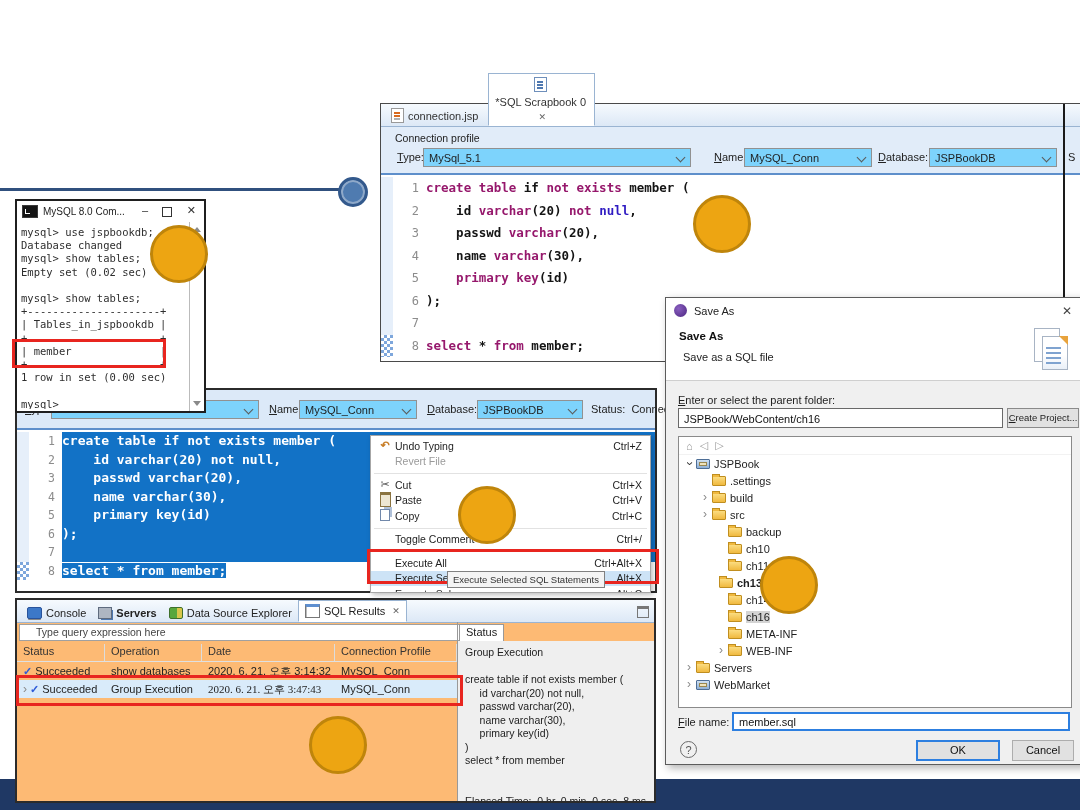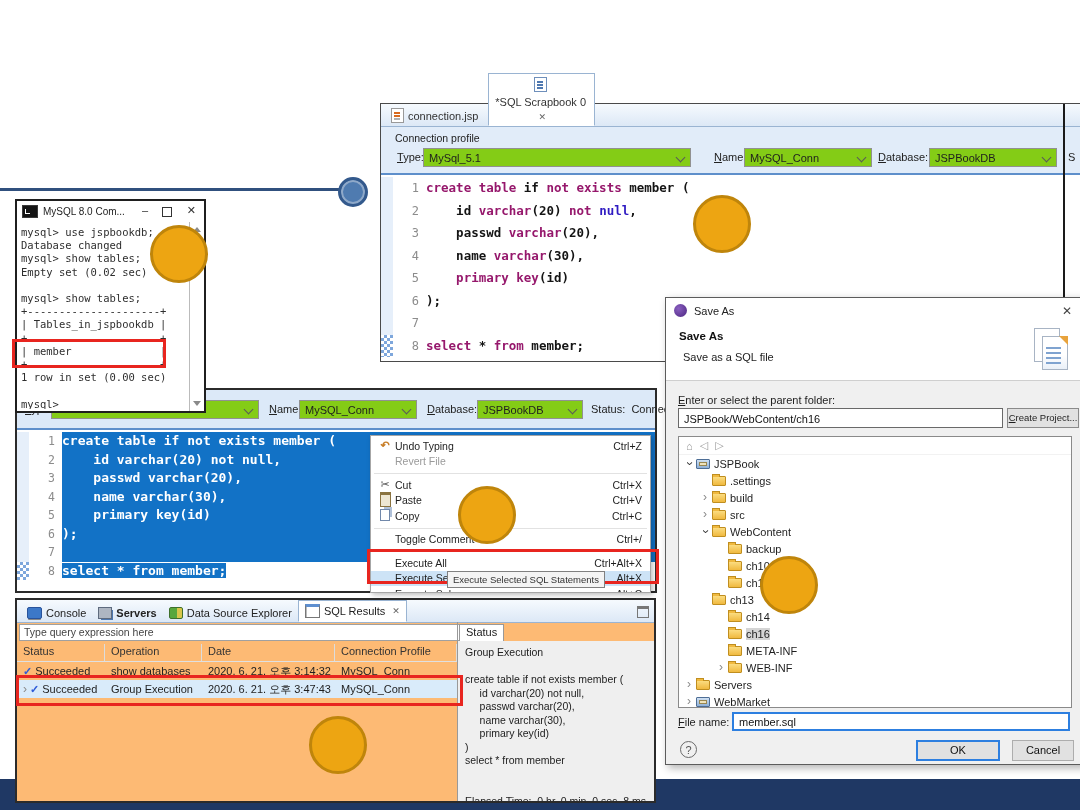--- a/index.html
+++ b/index.html
@@ -10,21 +10,21 @@
   #bottom-bar{left:0;top:779px;width:1080px;height:31px;background:#1F3864;z-index:0;}
   #callout-line{left:0;top:188px;width:340px;height:3px;background:#30507E;z-index:1;}
   #callout-dot{left:338px;top:177px;width:24px;height:24px;border-radius:50%;background:#4F7BB0;border:3px solid #33598C;box-shadow:0 0 0 2px #8FA9C9 inset;z-index:1;}
   .dot{width:52px;height:52px;border-radius:50%;background:#EDA512;border:3px solid #BF850B;z-index:9;}
   .redrect{border:3px solid #E8251F;z-index:7;}
 
   
   .lbl{font-size:11px;color:#222;}
   .mn{display:inline-block;}
   .mn::first-letter{text-decoration:underline;}
-  .combo{position:absolute;height:19px;background:#84cc16;border:1px solid #919191;font-size:11px;color:#1e1e1e;line-height:19px;padding-left:5px;box-sizing:border-box;}
+  .combo{position:absolute;height:19px;background:#7dd3fc;border:1px solid #919191;font-size:11px;color:#1e1e1e;line-height:19px;padding-left:5px;box-sizing:border-box;}
   .combo .car{position:absolute;right:6px;top:5px;width:6px;height:6px;border-right:1.6px solid #5a5a5a;border-bottom:1.6px solid #5a5a5a;transform:rotate(45deg);}
   .tabbar{position:absolute;left:0;top:0;right:0;height:23px;background:linear-gradient(#F6FAFE,#DCE8F6);border-bottom:1px solid #9AB4D2;display:flex;align-items:flex-end;padding-left:4px;box-sizing:border-box;}
   .etab{display:flex;align-items:center;gap:4px;font-size:11px;color:#333;padding:3px 8px 3px 6px;margin-right:2px;white-space:nowrap;}
   .etab.active{background:#fff;border:1px solid #9AB4D2;border-bottom:1px solid #fff;flex-direction:column;}
   .tabx{font-size:9px;color:#666;margin-left:3px;}
 
   
   .editor{position:absolute;left:0;right:0;bottom:0;overflow:hidden;background:#fff;font-family:"DejaVu Sans Mono",monospace;font-weight:bold;}
   .cl{display:flex;white-space:pre;}
   .ruler{width:12px;flex:none;background:#E6EFFA;}
@@ -88,21 +88,21 @@
   
   #results{left:15px;top:598px;width:641px;height:205px;border:2px solid #2b2b2b;background:#fdba74;z-index:3;box-sizing:border-box;}
   .rtab{display:flex;align-items:center;gap:4px;font-size:11px;color:#222;padding:3px 6px;white-space:nowrap;}
   .rtab.bold{font-weight:bold;}
   .rtab.active{background:#fff;border:1px solid #9AB4D2;border-bottom:1px solid #fff;}
   .ic-console{width:13px;height:10px;background:#3C78C8;border:1px solid #29539B;border-radius:2px;box-shadow:0 2px 0 -1px #888;}
   .ic-servers{width:12px;height:10px;background:#AEB6C2;border:1px solid #5E6B7E;box-shadow:2px 2px 0 -1px #4E78B0;}
   .ic-dse{width:12px;height:10px;background:linear-gradient(90deg,#58A73C 60%,#D8C64A 60%);border:1px solid #3E702B;border-radius:2px;}
   .ic-sqlres{width:13px;height:10px;background:#fff;border:1px solid #777;border-top:3px solid #5E8FD0;box-shadow:inset 4px 0 0 -3px #bbb;}
   .ic-max{position:absolute;right:5px;top:6px;width:10px;height:8px;border:1px solid #777;border-top:3px solid #777;}
-  #filterbox{position:absolute;left:2px;top:24px;width:436px;height:15px;border:1px solid #A0A0A0;font-size:10.5px;color:#444;line-height:15px;padding-left:4px;background:#fff;}
+  #filterbox{position:absolute;left:2px;top:24px;width:436px;height:15px;border:1px solid #A0A0A0;font-size:10.5px;color:#444;line-height:15px;padding-left:16px;background:#fff;}
   #res-divider{position:absolute;left:440px;top:22px;bottom:0;width:1px;background:#999;}
   #res-header{position:absolute;left:0;top:44px;width:440px;height:17px;border-bottom:1px solid #E0E0E0;display:flex;font-size:11px;color:#333;}
   .hcell{border-right:1px solid #DCDCDC;padding:1px 0 0 6px;box-sizing:border-box;}
   .trow{position:absolute;left:0;width:440px;height:18px;display:flex;font-size:11px;color:#1e1e1e;align-items:center;}
   .trow.selrow{background:#D9EBFA;}
   .tcell{padding-left:6px;box-sizing:border-box;white-space:nowrap;overflow:hidden;display:flex;align-items:center;gap:3px;}
   .chk{color:#2E5BD8;font-weight:bold;}
   .rexp{color:#8a8a8a;font-size:12px;}
   #status-tab{position:absolute;left:442px;top:24px;height:17px;padding:1px 6px 0 6px;background:#fff;border:1px solid #999;border-bottom:none;font-size:11px;color:#222;box-sizing:border-box;}
   #status-content{position:absolute;left:441px;right:0;top:41px;bottom:0;background:#EFEFEF;padding:5px 0 0 7px;font-size:10.5px;line-height:13.5px;color:#222;white-space:pre;overflow:hidden;}
@@ -331,21 +331,21 @@
           <div class="tcell" style="width: 133px;">2020. 6. 21. 오후 3:14:32</div>
           <div class="tcell" style="width: 122px;">MySQL_Conn</div>
         </div>
         <div class="trow selrow" style="top: 80px;">
           <div class="tcell" style="width: 88px;">
             <span class="rexp">›</span>
             <span class="chk">✓</span>
             <span>Succeeded</span>
           </div>
           <div class="tcell" style="width: 97px;">Group Execution</div>
-          <div class="tcell" style="width: 133px;">2020. 6. 21. 오후 3:47:43</div>
+          <div class="tcell" style="width: 133px; font-family: Liberation Serif, serif;">2020. 6. 21. 오후 3:47:43</div>
           <div class="tcell" style="width: 122px;">MySQL_Conn</div>
         </div>
       </div>
     <div id="status-tab">Status</div>
     <div id="status-content"><div>Group Execution</div><div> </div><div>create table if not exists member (</div><div>     id varchar(20) not null,</div><div>     passwd varchar(20),</div><div>     name varchar(30),</div><div>     primary key(id)</div><div>)</div><div>select * from member</div><div> </div><div> </div><div>Elapsed Time:  0 hr, 0 min, 0 sec, 8 ms.</div></div>
   </section>
 
   <section class="abs" id="savedlg">
     <div id="dlg-title">
       <span class="ic-eclipse"></span>
@@ -383,41 +383,36 @@
           <div class="titem" style="padding-left: 20px;">
             <span class="exp">›</span>
             <span class="fi folder"></span>
             <span>build</span>
           </div>
           <div class="titem" style="padding-left: 20px;">
             <span class="exp">›</span>
             <span class="fi folder"></span>
             <span>src</span>
           </div>
-          <div class="titem" style="padding-left: 20px;">
-            <span class="exp open">›</span>
-            <span class="fi folder"></span>
-            <span>WebContent</span>
-          </div>
           <div class="titem" style="padding-left: 36px;">
             <span class="exp"></span>
             <span class="fi folder"></span>
             <span>backup</span>
           </div>
           <div class="titem" style="padding-left: 36px;">
             <span class="exp"></span>
             <span class="fi folder"></span>
             <span>ch10</span>
           </div>
           <div class="titem" style="padding-left: 36px;">
             <span class="exp"></span>
             <span class="fi folder"></span>
             <span>ch11</span>
           </div>
-          <div class="titem" style="padding-left: 20px;">
+          <div class="titem" style="padding-left: 27px; font-weight: bold;">
             <span class="exp"></span>
             <span class="fi folder"></span>
             <span>ch13</span>
           </div>
           <div class="titem" style="padding-left: 36px;">
             <span class="exp"></span>
             <span class="fi folder"></span>
             <span>ch14</span>
           </div>
           <div class="titem" style="padding-left: 36px;">

